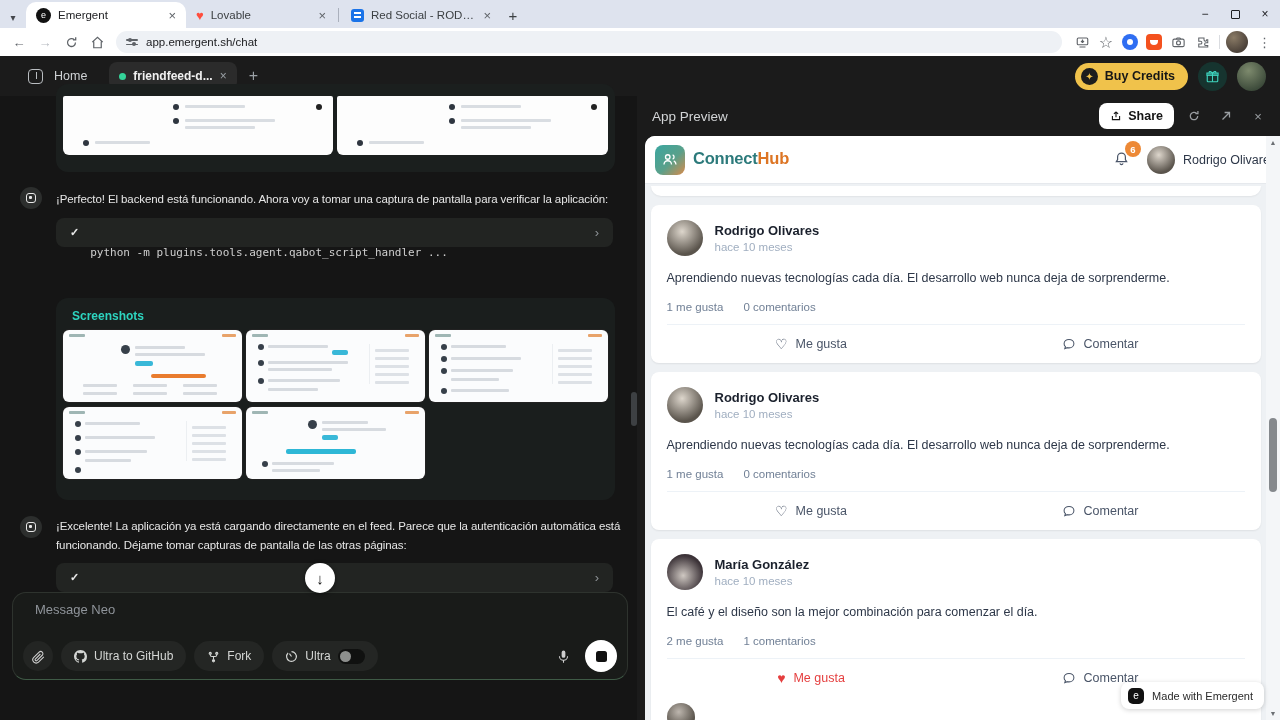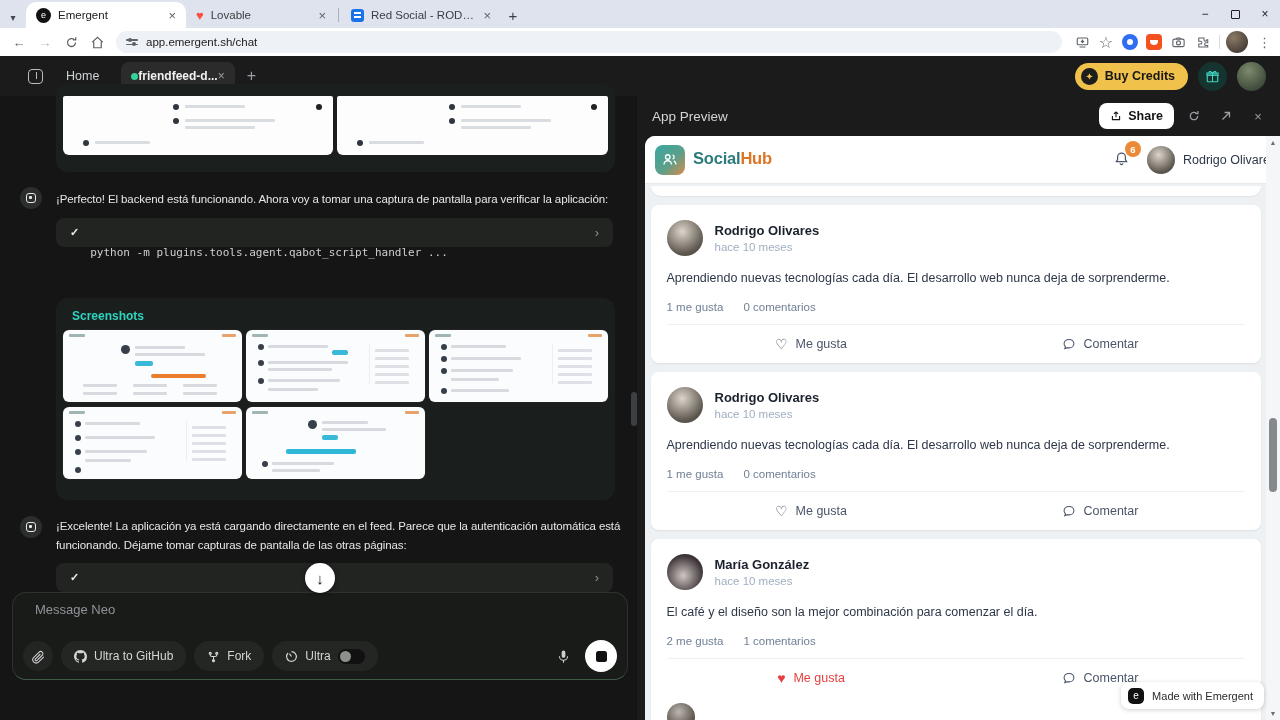--- a/index.html
+++ b/index.html
@@ -42,22 +42,22 @@
   .ext-orange{width:16px;height:16px;border-radius:4px;background:#f4511e;position:relative;}
   .ext-orange::after{content:"";position:absolute;left:4px;top:6px;width:8px;height:5px;border-radius:0 0 6px 6px;background:#fff;}
   .vdiv{width:1px;height:14px;background:#dadce0;margin:0 5px;}
   .chr-avatar{width:22px;height:22px;border-radius:50%;background:radial-gradient(circle at 35% 30%,#8a7b66,#4c423a 70%);}
   .dots{font-size:13px;color:#5f6368;padding:0 9px;}
 
   
   .appbar{position:absolute;left:0;top:56px;width:1280px;height:40px;background:#1b1b1b;display:flex;align-items:center;}
   .home-ic{width:15px;height:15px;border:1.5px solid #b9bdc1;border-radius:4px;position:relative;margin-left:28px;}
   .home-ic::after{content:"";position:absolute;left:2.5px;top:2.5px;width:4px;height:7px;border-right:1.5px solid #b9bdc1;}
-  .home-lbl{color:#cfd2d5;font-size:12.5px;margin-left:23px;}
-  .proj-tab{margin-left:22px;height:28px;background:#2b2b2b;border-radius:8px;display:flex;align-items:center;gap:0;padding:0 10px;}
+  .home-lbl{color:#cfd2d5;font-size:12.5px;margin-left:11px;}
+  .proj-tab{margin-left:22px;height:28px;background:#2b2b2b;border-radius:8px;display:flex;align-items:center;gap:7px;padding:0 10px;}
   .gdot{width:7px;height:7px;border-radius:50%;background:#34d399;}
   .proj-name{color:#f1f1f1;font-size:12px;font-weight:bold;}
   .proj-x{color:#9aa0a5;font-size:12px;}
   .addtab{color:#9aa0a5;font-size:16px;margin-left:12px;}
   .appbar-right{margin-left:auto;display:flex;align-items:center;gap:10px;padding-right:14px;}
   .buycred{height:27px;background:#f0c24b;border-radius:15px;display:flex;align-items:center;gap:7px;padding:0 13px 0 6px;}
   .bc-ic{width:17px;height:17px;border-radius:50%;background:#1d1d1d;color:#f0c24b;font-size:10px;display:flex;align-items:center;justify-content:center;}
   .bc-lbl{color:#161616;font-size:12.5px;font-weight:bold;}
   .giftbtn{width:29px;height:29px;border-radius:50%;background:#16342f;display:flex;align-items:center;justify-content:center;color:#3fd6c0;}
   .giftbtn svg{width:15px;height:15px;}
@@ -518,21 +518,21 @@
       <div class="pv-body">
 
         <div class="ch-nav">
           <div class="ch-logo">
             <svg viewBox="0 0 24 24">
                 <circle cx="9" cy="8" r="3" fill="none" stroke="currentColor" stroke-width="1.8"></circle>
                 <path d="M4 18c0-2.8 2.2-5 5-5s5 2.2 5 5" fill="none" stroke="currentColor" stroke-width="1.8"></path>
                 <path d="M15.5 5.2a3 3 0 0 1 0 5.6M17 13.3c1.8.8 3 2.6 3 4.7" fill="none" stroke="currentColor" stroke-width="1.8"></path>
               </svg>
           </div>
-          <div class="ch-brand"><span class="c1">Social</span><span class="c2">Hub</span></div>
+          <div class="ch-brand"><span class="c1">Connect</span><span class="c2">Hub</span></div>
           <div class="bellwrap">
             <svg viewBox="0 0 24 24">
                 <path d="M12 3a5.5 5.5 0 0 0-5.5 5.5V12l-1.8 3h14.6L17.5 12V8.5A5.5 5.5 0 0 0 12 3zM9.8 17.5a2.3 2.3 0 0 0 4.4 0" fill="none" stroke="currentColor" stroke-width="1.7"></path>
               </svg>
             <span class="bellbadge">6</span>
           </div>
           <div class="ch-user-av av-rodrigo"></div>
           <div class="ch-user-name">Rodrigo Olivares</div>
         </div>
 

